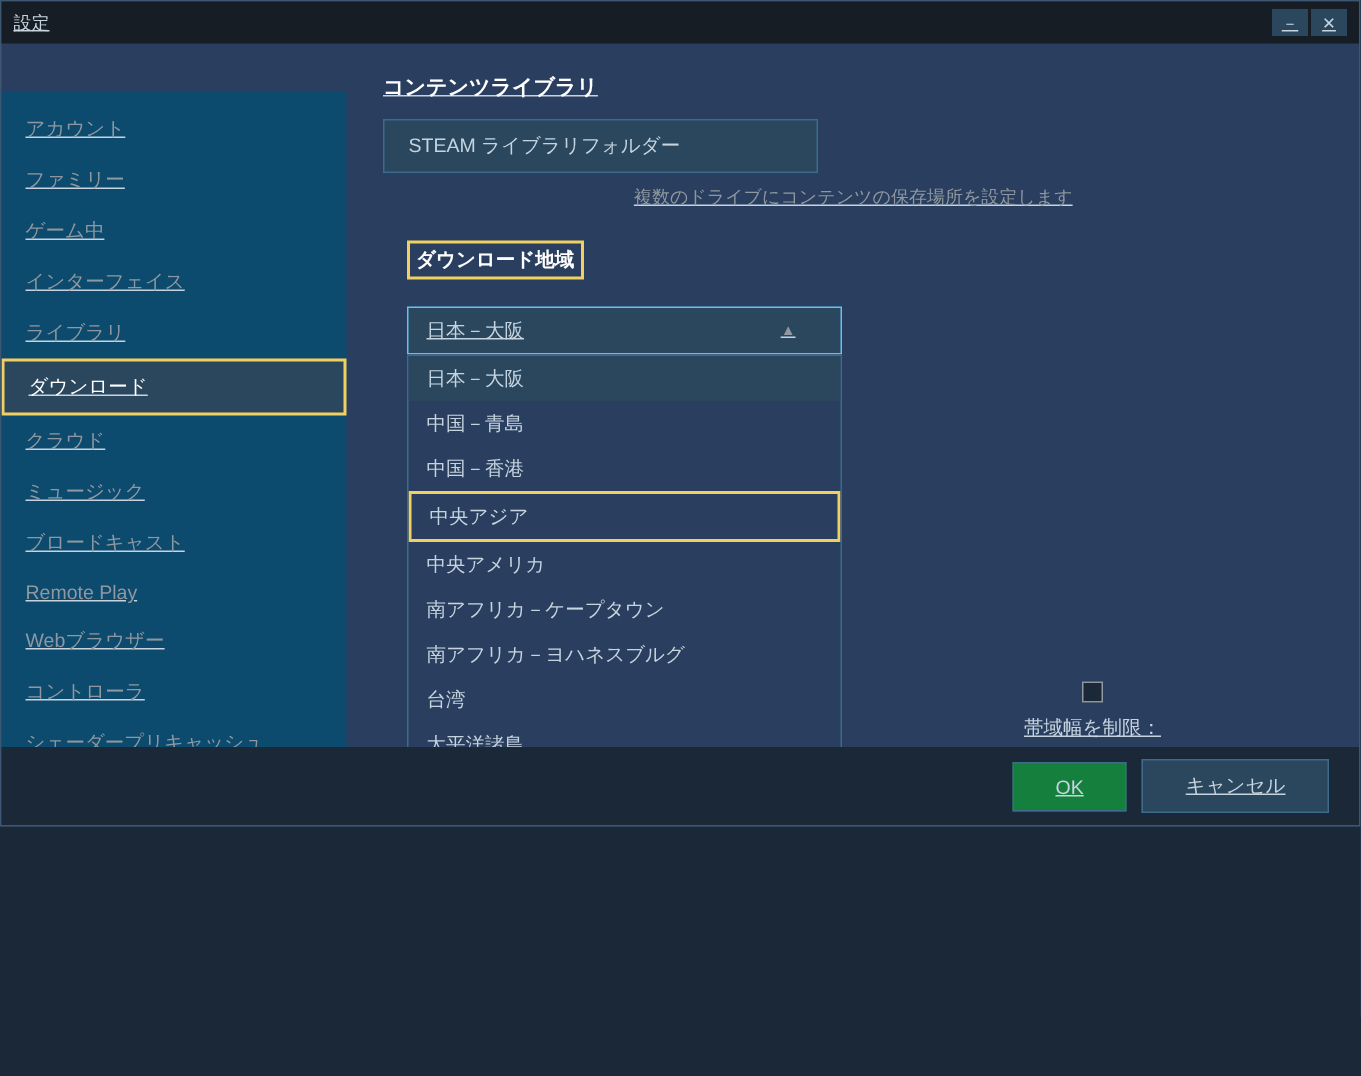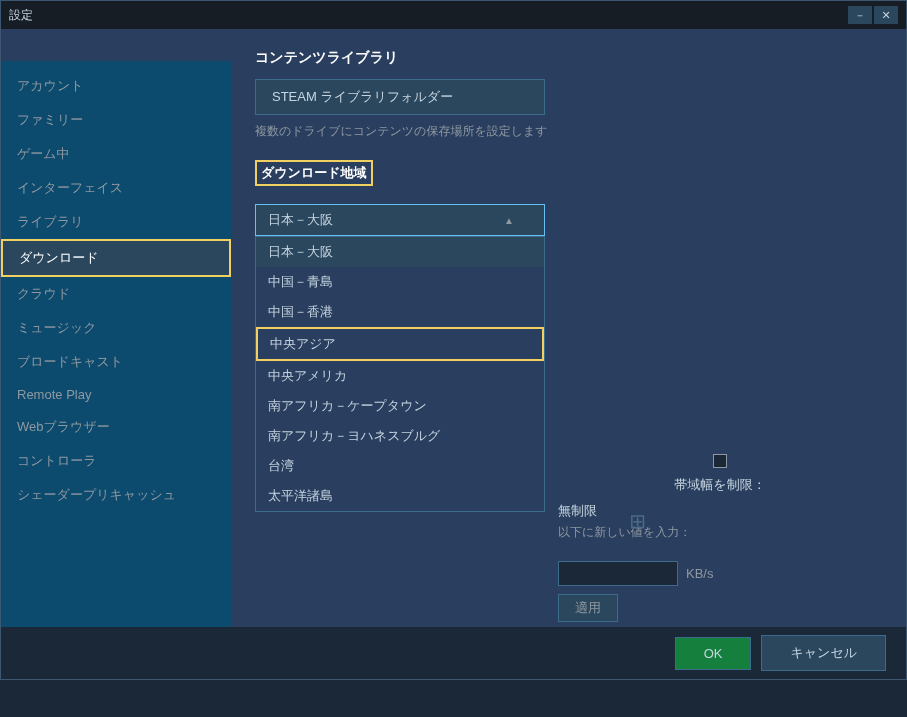--- a/index.html
+++ b/index.html
@@ -7,25 +7,26 @@
       background: #1b2838;
       font-family: "Meiryo", "MS PGothic", sans-serif;
       font-size: 13px;
       color: #c6d4df;
       width: 907px;
       height: 717px;
       overflow: hidden;
     }
     .window {
       width: 907px;
-      height: 680px;
+      height: 551px;
       background: #2a3f5f;
       display: flex;
       flex-direction: column;
       border: 1px solid #3d5773;
+      text-decoration: underline;
     }
     .title-bar {
       background: #171d25;
       height: 28px;
       display: flex;
       align-items: center;
       justify-content: space-between;
       padding: 0 8px;
       flex-shrink: 0;
     }
@@ -97,20 +98,21 @@
       width: 290px;
       text-align: left;
       cursor: pointer;
       font-size: 13px;
       margin-bottom: 8px;
     }
     .description-text {
       color: #8f98a0;
       font-size: 12px;
       margin-bottom: 20px;
+      text-align: center;
     }
     .subsection-title {
       color: #ffffff;
       font-size: 13px;
       margin-bottom: 10px;
       font-weight: bold;
       border: 2px solid #f0d060;
       display: inline-block;
       padding: 2px 4px;
     }
@@ -286,21 +288,21 @@
     </div>
 
     <div class="content-area">
 
       
       <div class="section-title">コンテンツライブラリ</div>
       <button class="library-button">STEAM ライブラリフォルダー</button>
       <div class="description-text">複数のドライブにコンテンツの保存場所を設定します</div>
 
       
-      <div style="display:flex; align-items:flex-start; gap:13px;">
+      <div style="display:flex; align-items:flex-start; gap:13px;margin-left:16px;">
         <div>
           <div class="subsection-title">ダウンロード地域</div>
 
           
           <div class="dropdown-container" style="margin-top:8px;">
             <div class="dropdown-selected dropdown-open">
               <span>日本－大阪</span>
               <span class="dropdown-arrow">▲</span>
             </div>
 

